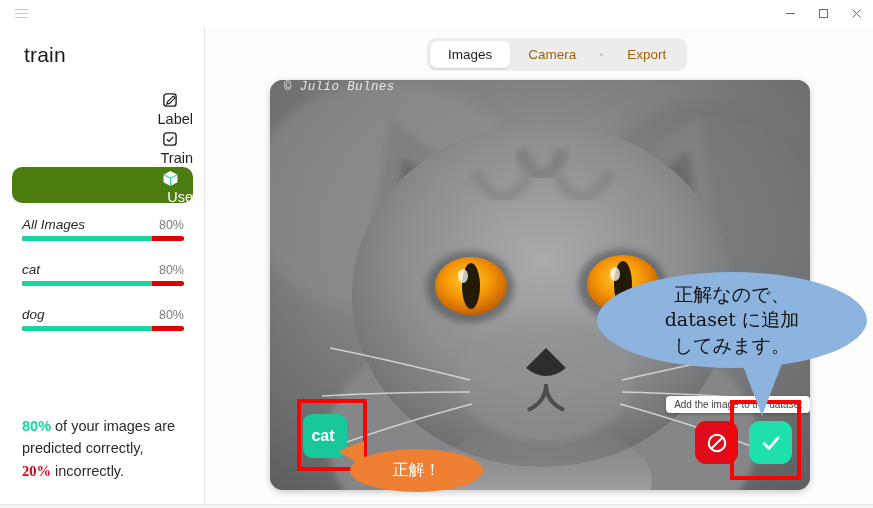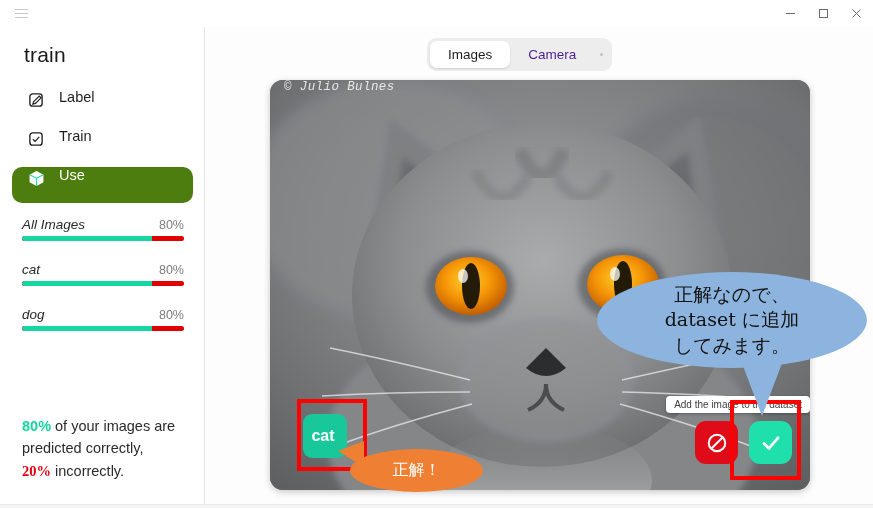--- a/index.html
+++ b/index.html
@@ -73,26 +73,27 @@
     color: #1a1a1a;
     letter-spacing: 0.2px;
   }
   .navlist {
     position: absolute;
     top: 62px; left: 12px;
     width: 181px;
   }
   .navitem {
     display: flex;
-    align-items: flex-start;
+    align-items: flex-end;
     height: 36px;
     padding-left: 13px;
     border-radius: 10px;
     margin-bottom: 3px;
     cursor: pointer;
+    flex-direction: column;
   }
   .navitem .nicon {
     width: 22px; height: 22px;
     display: flex; align-items: center; justify-content: center;
     margin-right: 12px;
     color: #1f1f1f;
     flex: 0 0 auto;
   }
   .navitem .nlabel { font-size: 14.5px; color: #1f1f1f; }
   .navitem.active { background: #4d7c0f; }
@@ -159,21 +160,21 @@
     display: flex;
     align-items: center;
     padding: 3px;
   }
   .tab {
     height: 27px;
     padding: 0 18px;
     border-radius: 7px;
     display: flex; align-items: center;
     font-size: 13.5px;
-    color: #4c1d95;
+    color: #a16207;
     cursor: pointer;
   }
   .tab.selected {
     background: #ffffff;
     box-shadow: 0 1px 2px rgba(0,0,0,.13);
     color: #1d1d1d;
   }
   .tabsep {
     width: 3px; height: 3px;
     border-radius: 50%;
@@ -427,20 +428,21 @@
       <span class="bad">20%</span><span> incorrectly.</span>
     </div>
   </div>
 
   <div class="main">
 
     <div class="tabgroup">
       <div class="tab selected">Images</div>
       <div class="tab">Camera</div>
       <div class="tabsep"></div>
+      <div class="tab">Export</div>
     </div>
 
     <div class="photo">
 
       <svg class="catimg" viewBox="0 0 540 410" preserveAspectRatio="xMidYMid slice" aria-hidden="true">
         <defs>
           <radialGradient id="bgGrad" cx="50%" cy="38%" r="78%">
             <stop offset="0%" stop-color="#9a9c9e"></stop>
             <stop offset="55%" stop-color="#7c7e80"></stop>
             <stop offset="100%" stop-color="#5d5f61"></stop>

